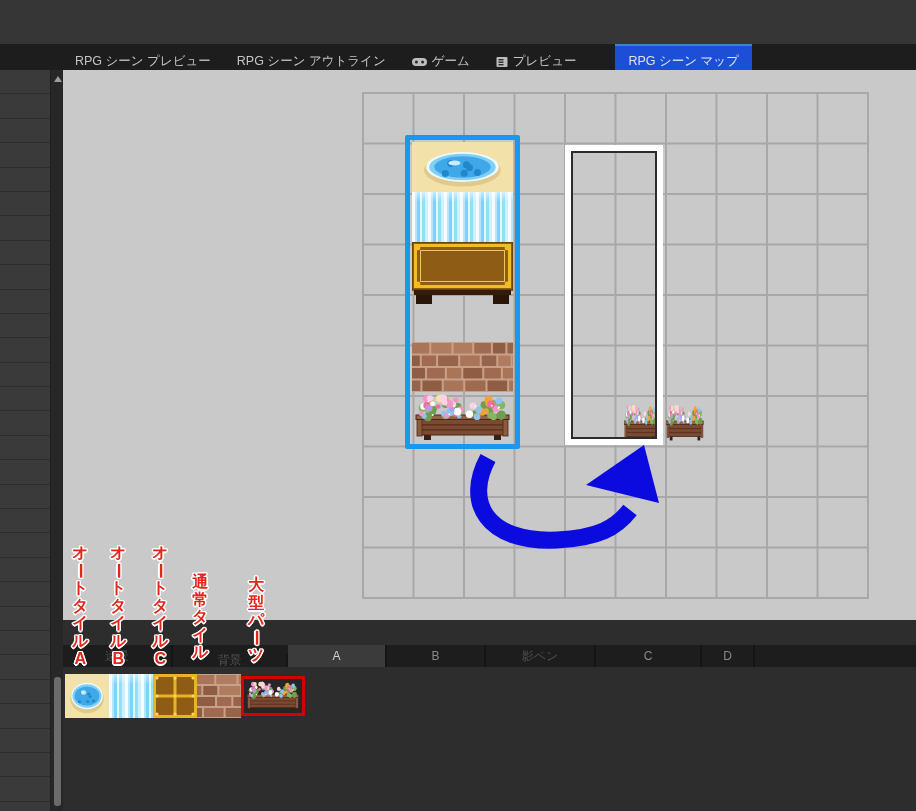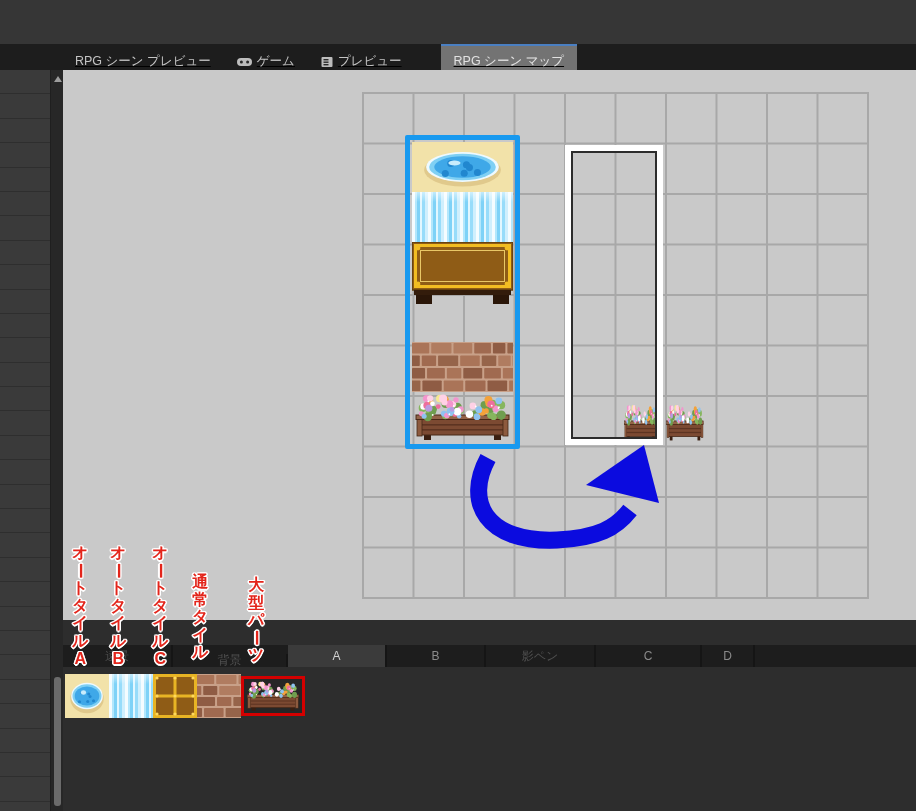--- a/index.html
+++ b/index.html
@@ -2,25 +2,25 @@
 <html><head>
 <meta charset="utf-8">
 <style>
   html,body{margin:0;padding:0;background:#2d2d2d;}
   .root{position:relative;width:916px;height:811px;overflow:hidden;
         font-family:"Liberation Sans",sans-serif;background:#2d2d2d;}
 
   
   .top-bar{position:absolute;left:0;top:0;width:916px;height:44px;background:#363636;}
   .tab-bar{position:absolute;left:0;top:44px;width:916px;height:33px;background:#1d1d1d;
-           display:flex;align-items:stretch;text-decoration:underline;}
+           display:flex;align-items:stretch;}
   .tab-spacer{flex:0 0 62px;}
   .top-tab{display:flex;align-items:center;gap:5px;padding:0 13px;font-size:12.5px;
            color:#c4c4c4;white-space:nowrap;box-sizing:border-box;border-top:2px solid transparent;cursor:default;}
-  .top-tab.active{background:#737373;border-top:2px solid #4a7fc2;color:#e2e2e2;margin-left:26px;}
+  .top-tab.active{background:#1d4ed8;border-top:2px solid #4a7fc2;color:#e2e2e2;margin-left:26px;}
   .top-tab .ticon{display:inline-flex;align-items:center;}
 
   
   .left-panel{position:absolute;left:0;top:70px;width:50px;height:741px;background:#3a3a3a;
               display:flex;flex-direction:column;overflow:hidden;}
   .left-row{flex:0 0 23.4px;border-bottom:1px solid #2e2e2e;background:#3a3a3a;}
   .v-scrollbar{position:absolute;left:50px;top:70px;width:13px;height:741px;background:#272727;
                border-left:1px solid #1f1f1f;box-sizing:border-box;}
   .sb-arrow{position:absolute;left:3px;top:6px;width:0;height:0;
             border-left:4px solid transparent;border-right:4px solid transparent;
@@ -70,20 +70,23 @@
 
 <div class="root">
 
   <div class="top-bar"></div>
 
   <div class="tab-bar">
     <div class="tab-spacer"></div>
     <div id="top-tabs" style="display:flex">
         <div class="top-tab">
           <span>RPG シーン プレビュー</span>
+        </div>
+        <div class="top-tab">
+          <span>RPG シーン アウトライン</span>
         </div>
         <div class="top-tab">
           <span class="ticon">
             <svg width="15" height="10" viewBox="0 0 15 10">
               <rect x="0" y="1" width="15" height="8" rx="4" fill="#bdbdbd"></rect>
               <circle cx="4.4" cy="5" r="1.5" fill="#2a2a2a"></circle>
               <circle cx="10.6" cy="5" r="1.5" fill="#2a2a2a"></circle>
             </svg>
           </span>
           <span>ゲーム</span>

